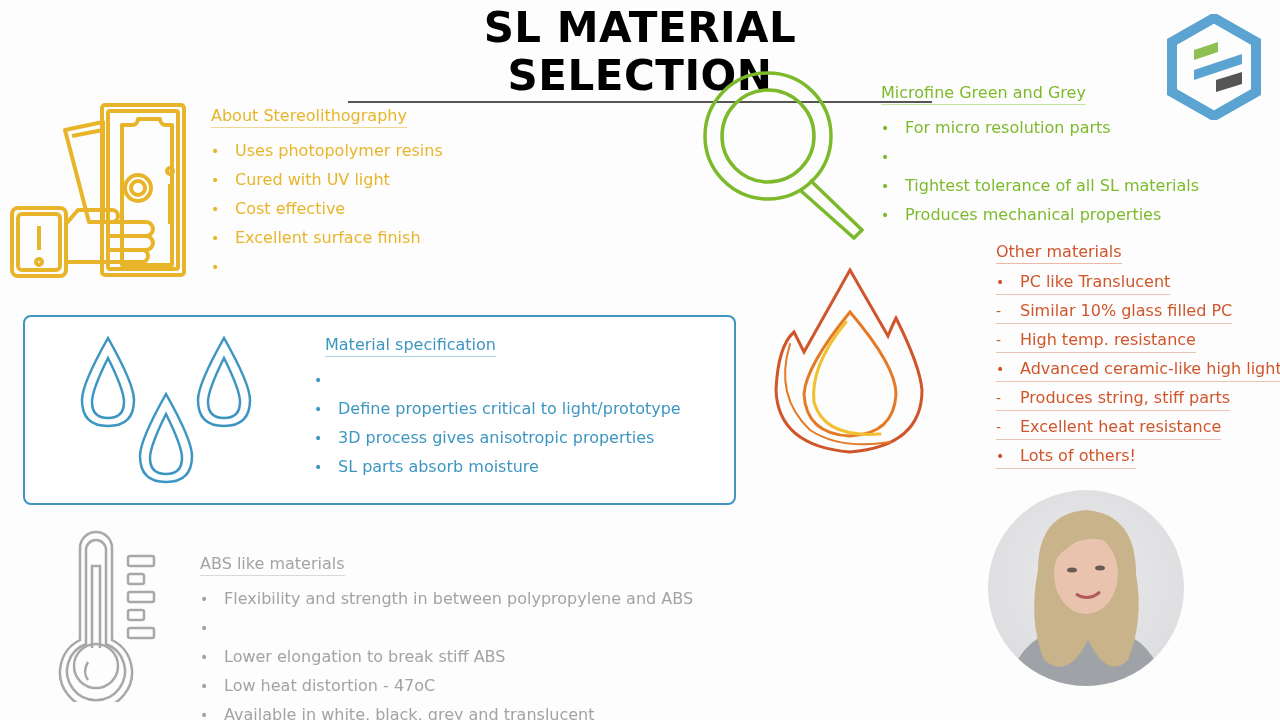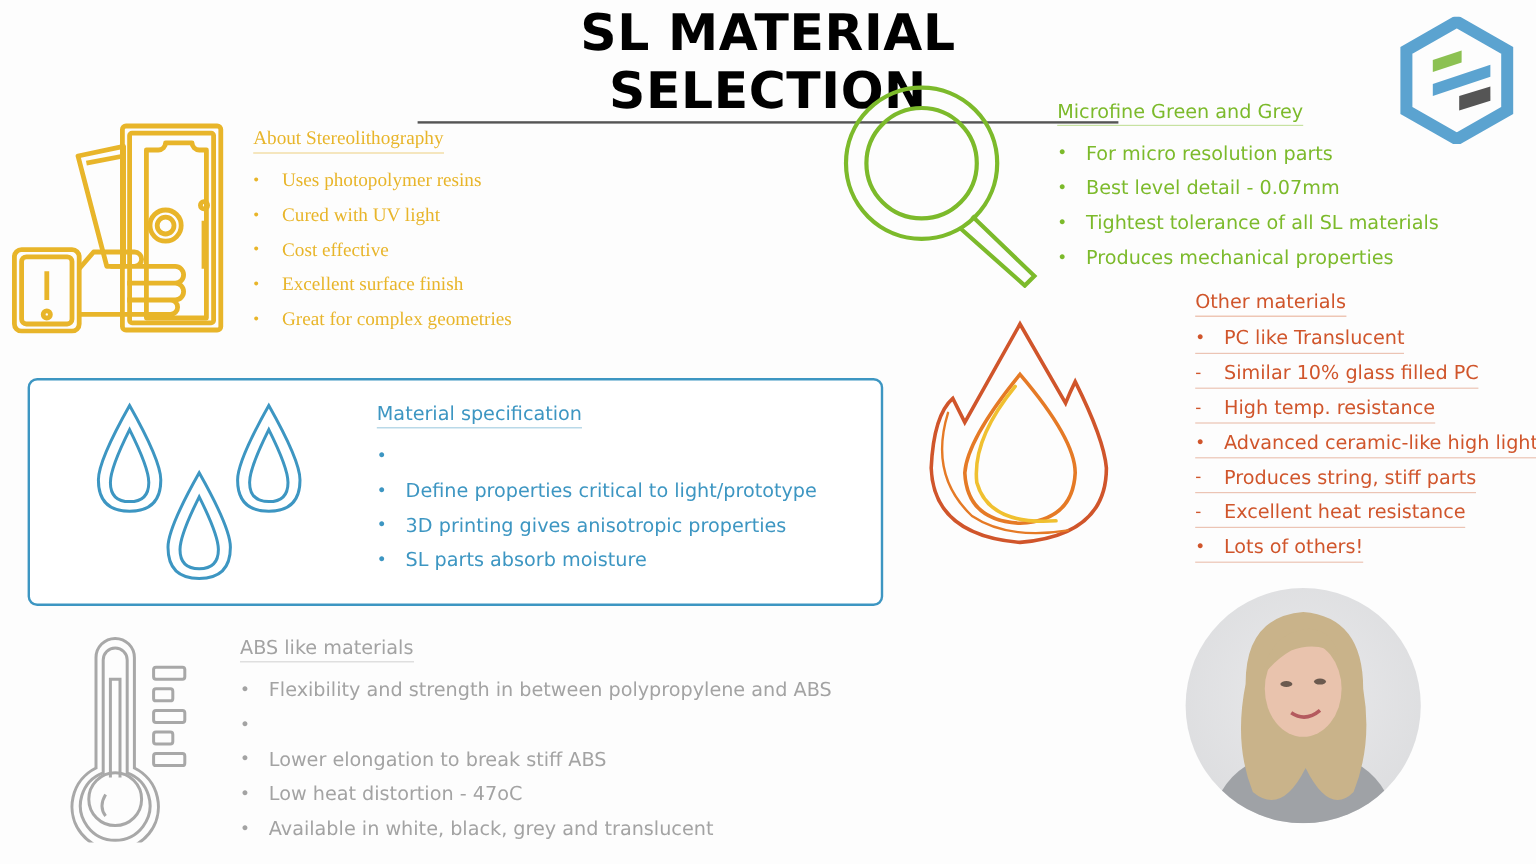--- a/index.html
+++ b/index.html
@@ -38,21 +38,21 @@
   .section li {
     display: flex;
     align-items: center;
     height: 29px;
     line-height: 20px;
     white-space: nowrap;
   }
   .section li .bullet { width: 24px; flex: 0 0 24px; font-size: 14px; }
 
   
-  .sec-yellow { left: 211px; top: 106px; color: #e8b52a; font-family: Liberation Serif, serif; }
+  .sec-yellow { left: 211px; top: 106px; color: #e8b52a; }
   .sec-yellow .heading { border-color: #f1d795; }
 
   
   .sec-green { left: 881px; top: 83px; color: #7cba2b; }
   .sec-green .heading { border-color: #c7e2a1; }
 
   
   .sec-orange { left: 957px; top: 242px; color: #d0552b; margin-left: 39px; }
   .sec-orange .heading { border-color: #eab8a3; margin-bottom: 6px; }
   .sec-orange li {
@@ -66,25 +66,25 @@
   
   .blue-box {
     position: absolute;
     left: 23px; top: 315px;
     width: 713px; height: 190px;
     border: 2px solid #3d96c2;
     border-radius: 8px;
     background: #fff;
   }
   .sec-blue { left: 314px; top: 335px; color: #3d96c2; }
-  .sec-blue .heading { border-color: #a9d0e3; }
+  .sec-blue .heading { border-color: #a9d0e3; margin-left: 11px; }
 
   
   .sec-grey { left: 200px; top: 530px; color: #a3a3a3; }
-  .sec-grey .heading { border-color: #d8d8d8; }
+  .sec-grey .heading { border-color: #d8d8d8; margin-top: 24px; }
 
   .icon { position: absolute; }
   .avatar {
     position: absolute;
     left: 988px; top: 490px;
     width: 196px; height: 196px;
     border-radius: 50%;
     overflow: hidden;
     background: radial-gradient(circle at 50% 45%, #e9e9eb 0%, #d9dadc 100%);
   }
@@ -132,41 +132,39 @@
     <li>
         <span class="bullet">•</span>
         <span>Cost effective</span>
       </li>
     <li>
         <span class="bullet">•</span>
         <span>Excellent surface finish</span>
       </li>
     <li>
         <span class="bullet">•</span>
-        <span>Great for complex geometries</span>
       </li>
   </ul>
 </div>
 
 <svg class="icon" style="left:700px;top:68px;width:172px;height:172px" viewBox="0 0 172 172" fill="none" stroke="#7cba2b" stroke-width="3.5">
   <circle cx="68" cy="68" r="63"></circle>
   <circle cx="68" cy="68" r="46"></circle>
   <path d="M110 112 l52 50 l-8 8 l-54 -48"></path>
 </svg>
 
 <div class="section sec-green">
   <div class="heading">Microfine Green and Grey</div>
   <ul>
     <li>
         <span class="bullet">•</span>
         <span>For micro resolution parts</span>
       </li>
     <li>
         <span class="bullet">•</span>
-        <span>Best level detail - 0.07mm</span>
       </li>
     <li>
         <span class="bullet">•</span>
         <span>Tightest tolerance of all SL materials</span>
       </li>
     <li>
         <span class="bullet">•</span>
         <span>Produces mechanical properties</span>
       </li>
   </ul>
@@ -229,21 +227,21 @@
   <ul>
     <li>
         <span class="bullet">•</span>
       </li>
     <li>
         <span class="bullet">•</span>
         <span>Define properties critical to light/prototype</span>
       </li>
     <li>
         <span class="bullet">•</span>
-        <span>3D printing gives anisotropic properties</span>
+        <span>3D process gives anisotropic properties</span>
       </li>
     <li>
         <span class="bullet">•</span>
         <span>SL parts absorb moisture</span>
       </li>
   </ul>
 </div>
 
 <svg class="icon" style="left:58px;top:530px;width:104px;height:172px" viewBox="0 0 104 172" fill="none" stroke="#a8a8a8" stroke-width="2.5">
   <path d="M22 110 V18 a16 16 0 0 1 32 0 V110 a36 36 0 1 1 -32 0Z"></path>

